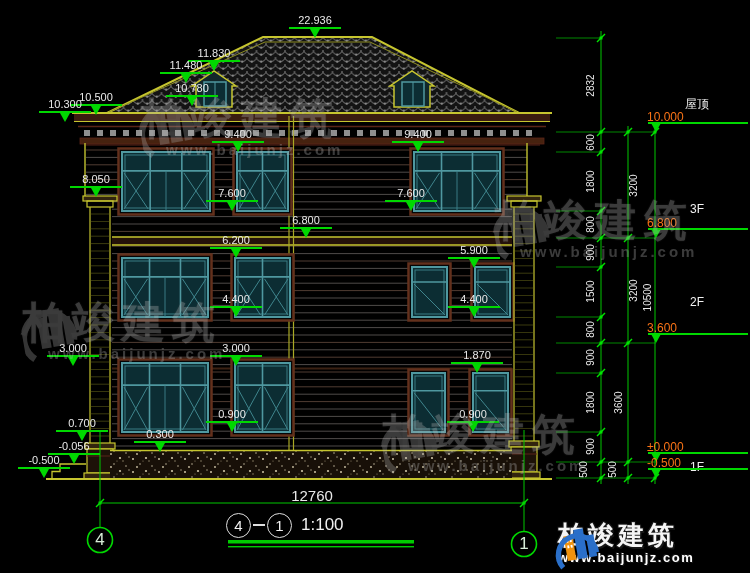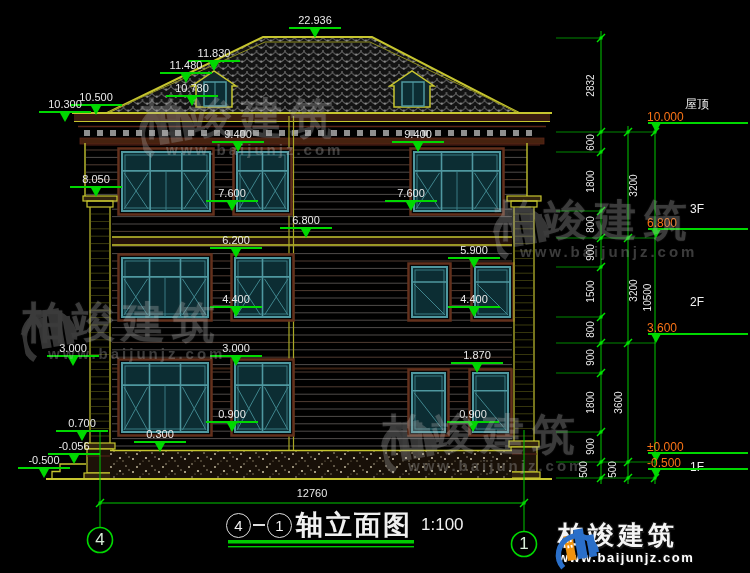--- a/index.html
+++ b/index.html
@@ -12,21 +12,21 @@
   .lm-l{display:block;margin:0 auto;width:52px;height:1.5px;background:#00d800;}
   .lm-tri{display:block;margin:0 auto;width:0;height:0;border-left:5.5px solid transparent;
           border-right:5.5px solid transparent;border-top:9px solid #00d800;}
   .cn{position:absolute;width:70px;height:13px;line-height:13px;text-align:center;font-size:10px;
       color:#e9e9e9;transform:rotate(-90deg);white-space:nowrap;}
   .fm-name{position:absolute;left:647px;width:100px;text-align:center;font-size:12px;color:#f2f2f2;}
   .fm-val{position:absolute;left:647px;width:100px;font-size:12px;color:#f97316;}
   .fm-line{position:absolute;left:648px;width:100px;height:1.5px;background:#00d800;}
   .fm-tri{position:absolute;left:651px;width:0;height:0;border-left:5.5px solid transparent;
           border-right:5.5px solid transparent;border-top:9px solid #00d800;}
-  .bdim{position:absolute;left:267px;top:487px;width:90px;text-align:center;font-size:11px;color:#e9e9e9;}
+  .bdim{position:absolute;left:267px;top:487px;width:90px;text-align:center;font-size:15px;color:#e9e9e9;}
   .axis-num{position:absolute;width:28px;text-align:center;font-size:17px;color:#d7ecd7;}
   .title{position:absolute;left:226px;top:508px;height:34px;display:flex;align-items:center;color:#f0f0f0;}
   .tb{display:inline-block;width:23px;height:23px;border:1.6px solid #dedede;border-radius:50%;
       text-align:center;line-height:23px;font-size:15px;color:#f0f0f0;}
   .tdash{display:inline-block;width:12px;height:2px;background:#dedede;margin:0 2px;}
   .tmain{font-size:27px;font-weight:bold;letter-spacing:2px;margin-left:4px;white-space:nowrap;}
   .tscale{font-size:17px;font-weight:normal;margin-left:9px;}
   .wm{position:absolute;opacity:.33;display:flex;pointer-events:none;}
   .wm-col{display:flex;flex-direction:column;}
   .wm-text{font-size:43px;font-weight:900;color:#b4b4b4;letter-spacing:7px;line-height:1.05;white-space:nowrap;
@@ -695,21 +695,20 @@
 
 <div class="axis-num" style="left:86px;top:530px;">4</div>
 <div class="axis-num" style="left:510px;top:534px;">1</div>
 
 <div class="bdim">12760</div>
 
 <div class="title">
   <span class="tb">4</span>
   <span class="tdash"></span>
   <span class="tb">1</span>
-  <span class="tmain">轴立面图</span>
   <span class="tscale">1:100</span>
 </div>
 
 <div class="logo">
   <svg width="48" height="48" viewBox="0 0 50 48" style="transform:rotate(-10deg);">
     <rect x="14" y="12" width="9" height="26" fill="#f0920e"></rect>
     <rect x="16" y="16" width="2" height="3" fill="#fff"></rect>
         <rect x="19.5" y="16" width="2" height="3" fill="#fff"></rect>
     <rect x="16" y="22" width="2" height="3" fill="#fff"></rect>
         <rect x="19.5" y="22" width="2" height="3" fill="#fff"></rect>

